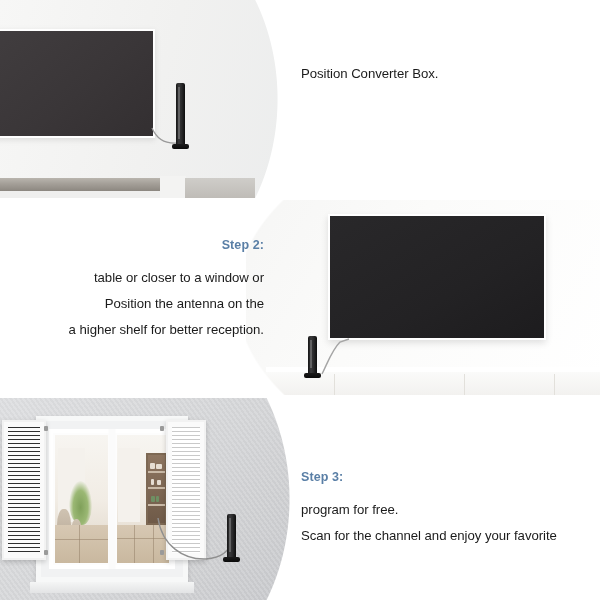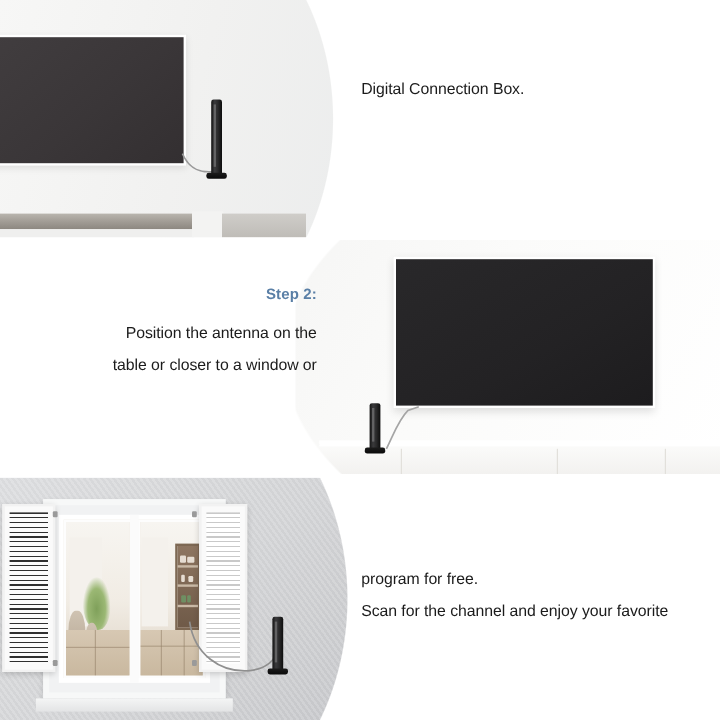--- a/index.html
+++ b/index.html
@@ -353,32 +353,34 @@
     </div>
   </div>
 
   <div class="ant" id="ant3" style="left:227px; top:514px; height:44px;">
       <span class="hl"></span>
     </div>
 
 
   <div class="step" id="step1">
     <div class="body">
-      <div>Digital Connection Box.</div>
+      <div>Position Converter Box.</div>
     </div>
   </div>
 
   <div class="step" id="step2">
     <div class="lbl">Step 2:</div>
     <div class="body">
+      <div>table or closer to a window or</div>
       <div>Position the antenna on the</div>
-      <div>table or closer to a window or</div>
+      <div>a higher shelf for better reception.</div>
     </div>
   </div>
 
   <div class="step" id="step3">
+    <div class="lbl">Step 3:</div>
     <div class="body">
       <div>program for free.</div>
       <div>Scan for the channel and enjoy your favorite</div>
     </div>
   </div>
 
 </div>
 
 </body></html>

